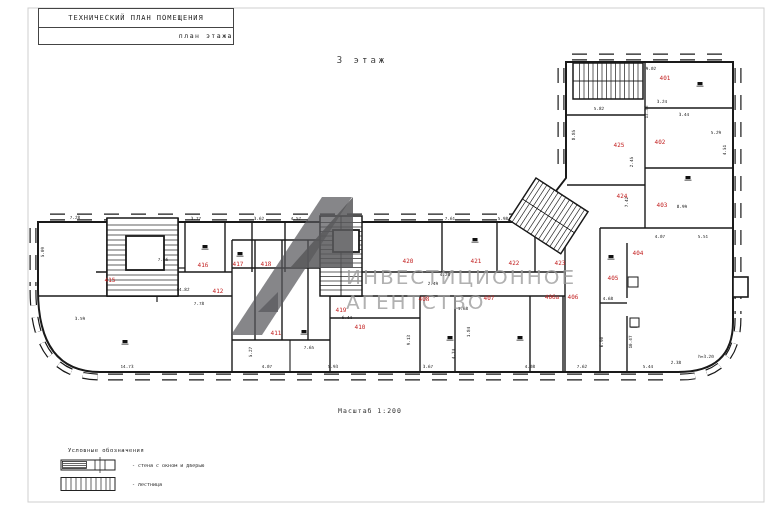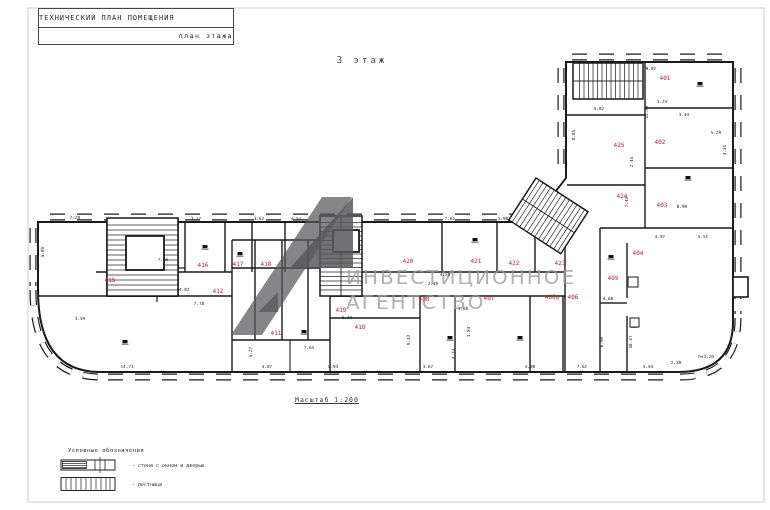--- a/index.html
+++ b/index.html
@@ -6,33 +6,33 @@
   #sheet{
     position:relative;width:770px;height:510px;background:#ffffff;overflow:hidden;
     font-family:"DejaVu Sans Mono", monospace;color:#1a1a1a;
   }
   #plan-svg{position:absolute;left:0;top:0;}
   .titleblock{
     position:absolute;left:38px;top:8px;width:194px;border:1px solid #444;
     background:#fff;z-index:5;
   }
   .titleblock .row1{
-    height:18px;line-height:18px;font-size:7px;letter-spacing:1px;
+    height:18px;line-height:18px;text-align:center;font-size:7px;letter-spacing:1px;
     border-bottom:1px solid #444;white-space:nowrap;
   }
   .titleblock .row2{
     height:16px;line-height:16px;text-align:right;font-size:6.5px;letter-spacing:1.5px;white-space:nowrap;
   }
   .floor-label{
     position:absolute;left:287px;top:55px;width:150px;text-align:center;
     font-size:9px;letter-spacing:3px;color:#3d3d3d;z-index:5;
   }
   .scale-label{
-    position:absolute;left:295px;top:396px;width:150px;text-align:left;
-    font-size:6.5px;letter-spacing:1px;color:#333;z-index:5;text-decoration:underline;
+    position:absolute;left:295px;top:407px;width:150px;text-align:center;
+    font-size:6.5px;letter-spacing:1px;color:#333;z-index:5;
   }
   .legend{position:absolute;left:60px;top:447px;z-index:5;}
   .legend .legend-title{font-size:5.5px;letter-spacing:0.5px;margin-left:8px;margin-bottom:4px;color:#222;}
   .legend .legend-row{display:flex;align-items:center;margin-bottom:3px;}
   .legend .legend-row svg{display:block;}
   .legend .legend-label{font-size:5px;margin-left:10px;color:#222;white-space:nowrap;}
 </style>
 </head>
 <body>
 

